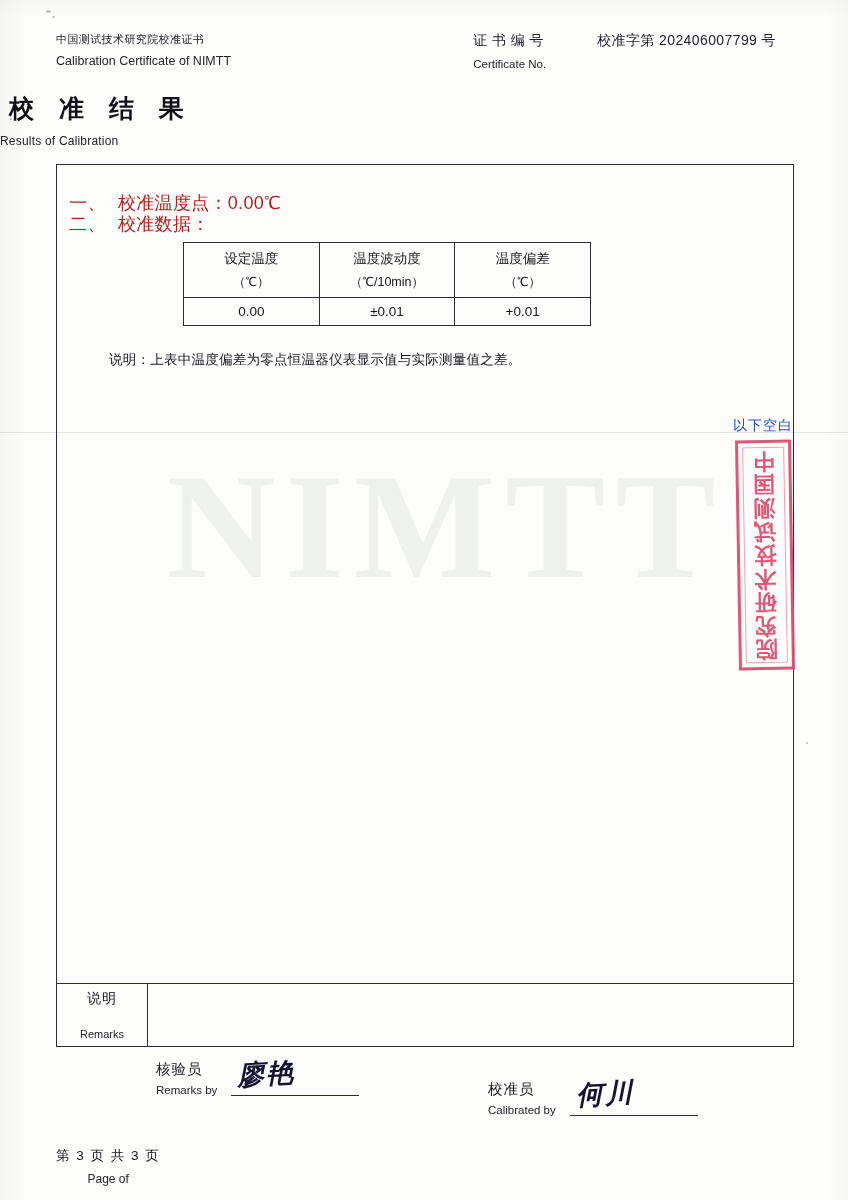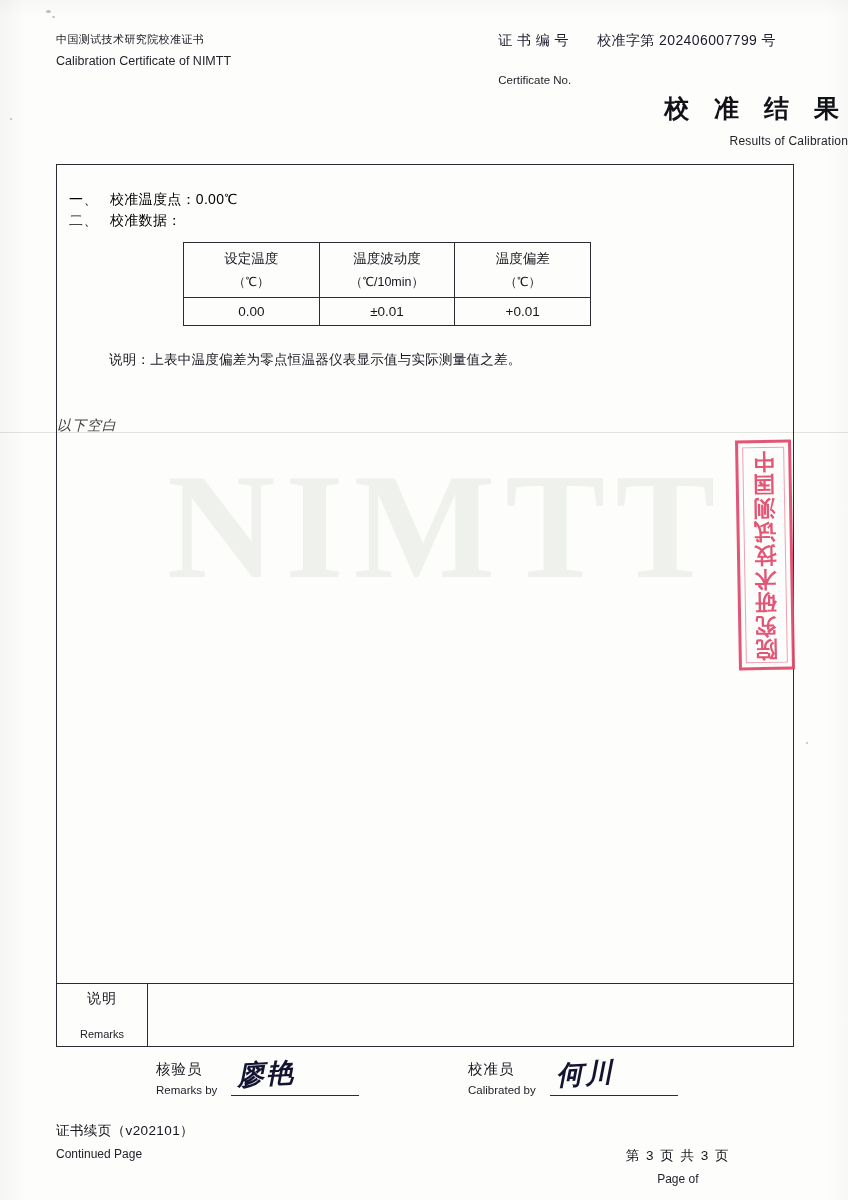--- a/index.html
+++ b/index.html
@@ -60,46 +60,47 @@
     letter-spacing: 0.4px;
     color: #17171f;
   }
   .hdr-left .en {
     font-size: 12.5px;
     margin-top: 7px;
     color: #23232b;
   }
   .hdr-right {
     display: flex;
-    gap: 26px;
+    gap: 16px;
     padding-right: 20px;
   }
   .hdr-right .cn-row {
     font-size: 14px;
     letter-spacing: 0.4px;
   }
   .hdr-right .en-row {
     font-size: 11.5px;
-    margin-top: 24px;
+    margin-top: 8px;
     color: #23232b;
   }
   .hdr-right .label-col {
     text-align: left;
   }
   .hdr-right .value-col {
     text-align: left;
+    margin-left: 35px;
   }
 
   
   .title-block {
     position: absolute;
     left: 0;
     right: 0;
     top: 92px;
-    text-align: right;
+    text-align: left;
   }
   .title-cn {
     font-size: 25px;
     letter-spacing: 9px;
     font-weight: 600;
     color: #111118;
     text-indent: 9px;
   }
   .title-en {
     font-size: 12px;
@@ -120,23 +121,23 @@
   }
   .content {
     position: absolute;
     left: 0;
     right: 0;
     top: 0;
     bottom: 0;
   }
   .line-item {
     position: absolute;
-    font-size: 14px;
+    font-size: 18px;
     letter-spacing: 0.3px;
-    color: #000000;
+    color: #b91c1c;
   }
   .item-1 { left: 12px; top: 26px; }
   .item-2 { left: 12px; top: 47px; }
   .num { letter-spacing: 0.5px; }
   .num-gap { display: inline-block; width: 12px; }
 
   
   .data-table {
     position: absolute;
     left: 126px;
@@ -167,25 +168,24 @@
   }
   .note-1 { top: 186px; }
   .note-2 { top: 216px; }
   .note-2 .uncert { font-style: italic; font-family: "Liberation Serif", serif; font-size: 14px; }
   .note-2 .gap { display: inline-block; width: 26px; }
   .blank-mark {
     position: absolute;
     left: 0;
     right: 0;
     top: 252px;
-    text-align: left;
+    text-align: right;
     font-size: 14px;
     letter-spacing: 1px;
-    color: #404040;
-    font-style: italic;
+    color: #1d4ed8;
   }
 
   
   .watermark {
     position: absolute;
     left: 110px;
     top: 275px;
     width: 520px;
     font-size: 150px;
     font-weight: 700;
@@ -252,21 +252,21 @@
   
   .signatures {
     position: absolute;
     left: 56px;
     top: 1060px;
     width: 738px;
     height: 48px;
   }
   .sig-group { position: absolute; display: flex; align-items: flex-start; }
   .sig-checked { left: 100px; }
-  .sig-calibrated { left: 412px; }
+  .sig-calibrated { left: 432px; margin-top: 20px; }
   .sig-label { }
   .sig-label .cn { font-size: 14.5px; letter-spacing: 1px; color: #15151d; }
   .sig-label .en { font-size: 11.5px; margin-top: 5px; color: #22222a; }
   .sig-write {
     margin-left: 14px;
     position: relative;
     width: 128px;
     height: 40px;
   }
   .sig-write .ink {
@@ -417,23 +417,19 @@
         <div class="en">Calibrated by</div>
       </div>
       <div class="sig-write">
         <div class="ink">何川</div>
         <div class="rule"></div>
       </div>
     </div>
   </div>
 
   <div class="footer">
-    <div class="footer-left">
-      <div class="cn">证书续页（v202101）</div>
-      <div class="en">Continued Page</div>
-    </div>
     <div class="footer-right">
       <div class="cn">第 3 页 共 3 页</div>
       <div class="en">Page of</div>
     </div>
   </div>
 
 </div>
 
 </body></html>

